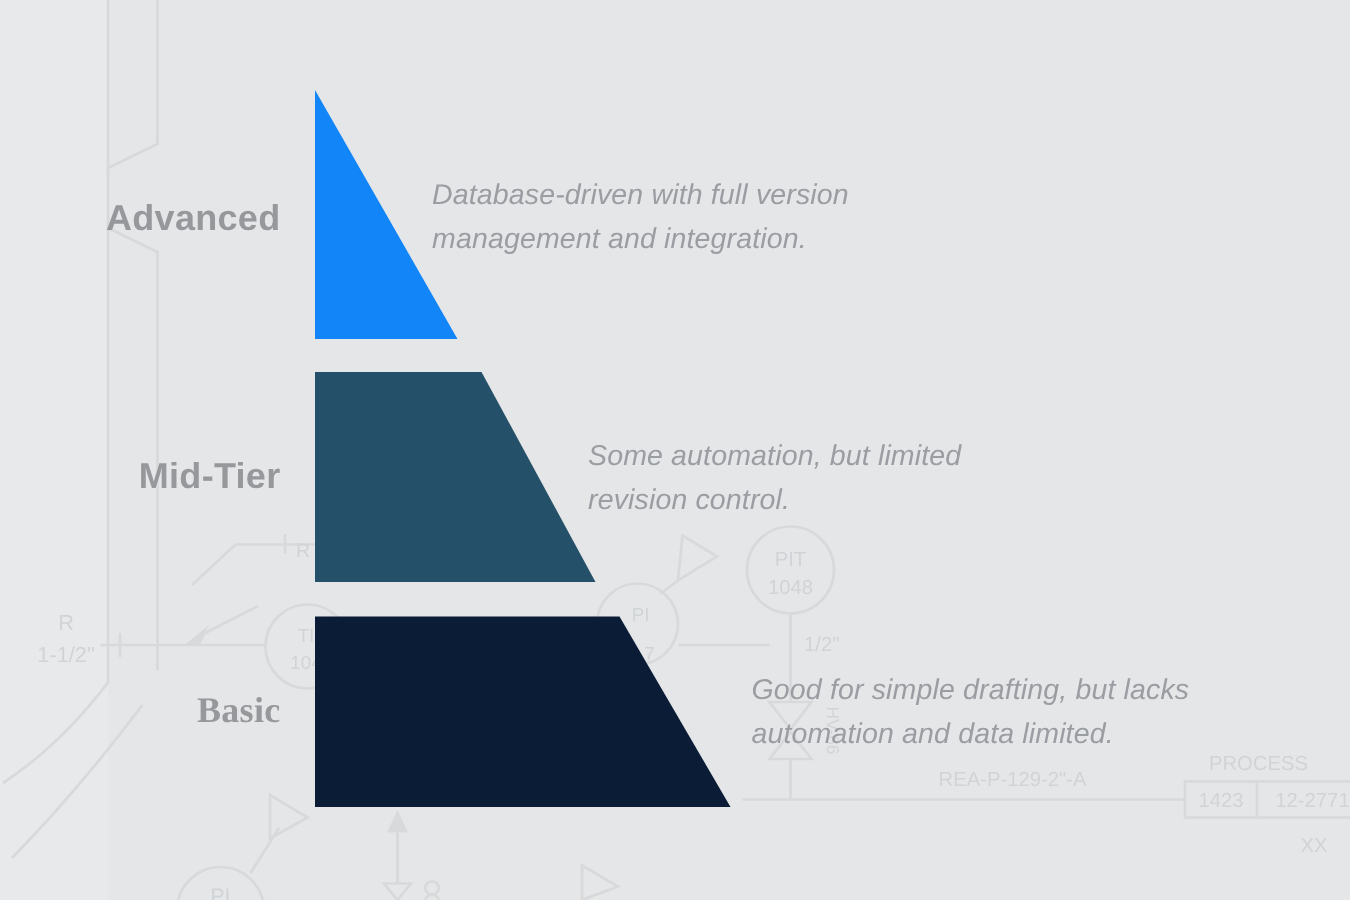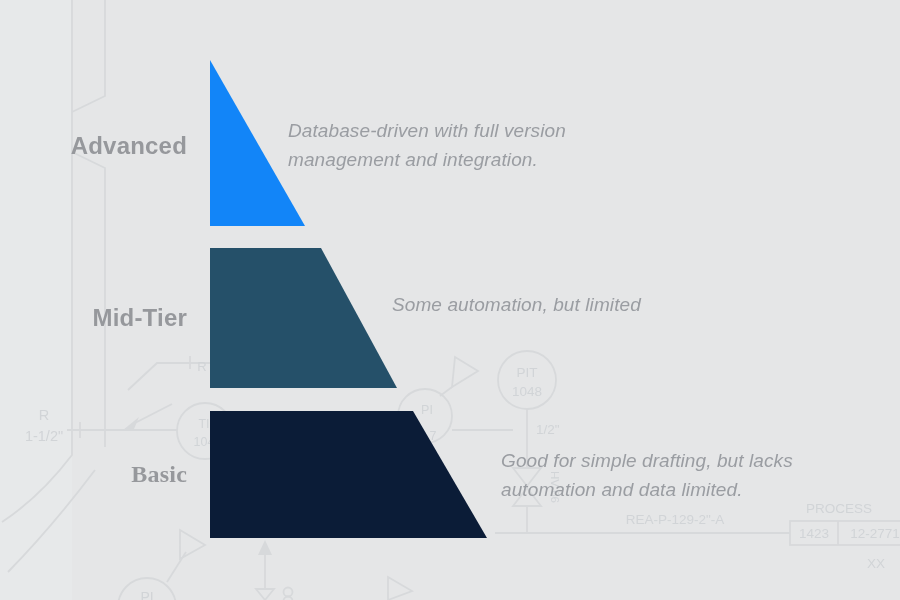--- a/index.html
+++ b/index.html
@@ -88,19 +88,20 @@
   <div class="tier-label" style="top:133px;">Advanced</div>
   <div class="tier-label" style="top:305px;">Mid-Tier</div>
   <div class="tier-label" style="top:461px;font-family:Liberation Serif, serif;">Basic</div>
 
   <div class="tier-desc" style="left:288px;top:116px;">
     <span>Database-driven with full version</span>
     <span>management and integration.</span>
   </div>
   <div class="tier-desc" style="left:392px;top:290px;">
     <span>Some automation, but limited</span>
+    <span>revision control.</span>
   </div>
   <div class="tier-desc" style="left:475px;top:446px;margin-left:26px;">
     <span>Good for simple drafting, but lacks</span>
     <span>automation and data limited.</span>
   </div>
 
 </div>
 
 </body></html>

